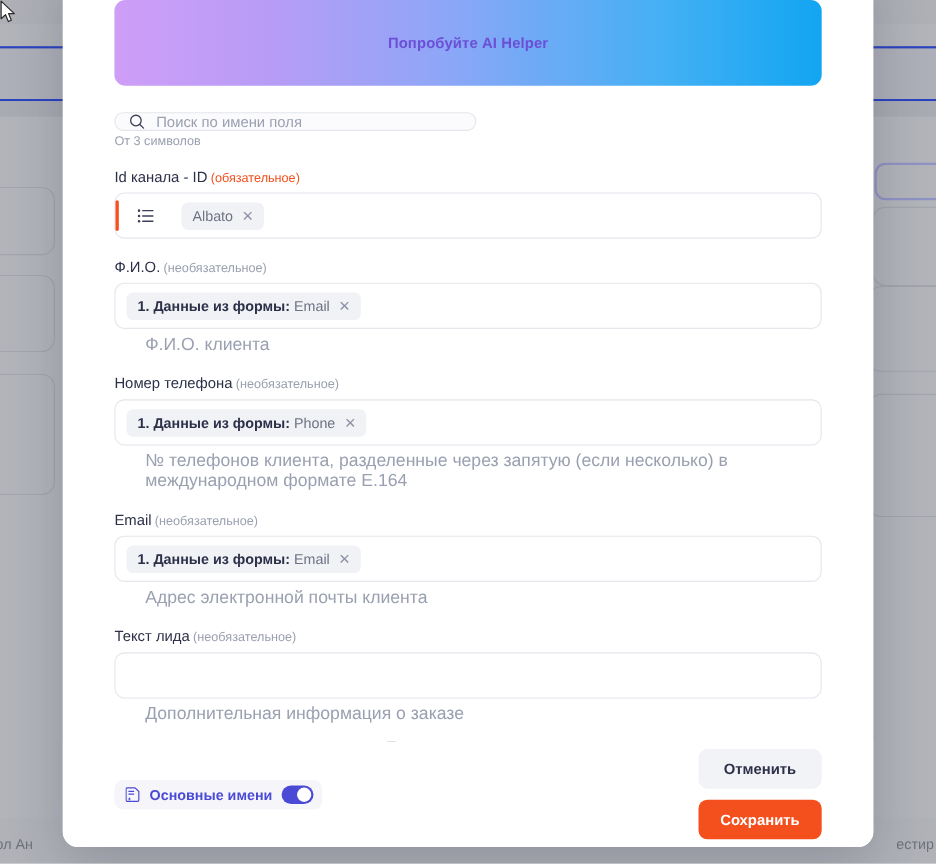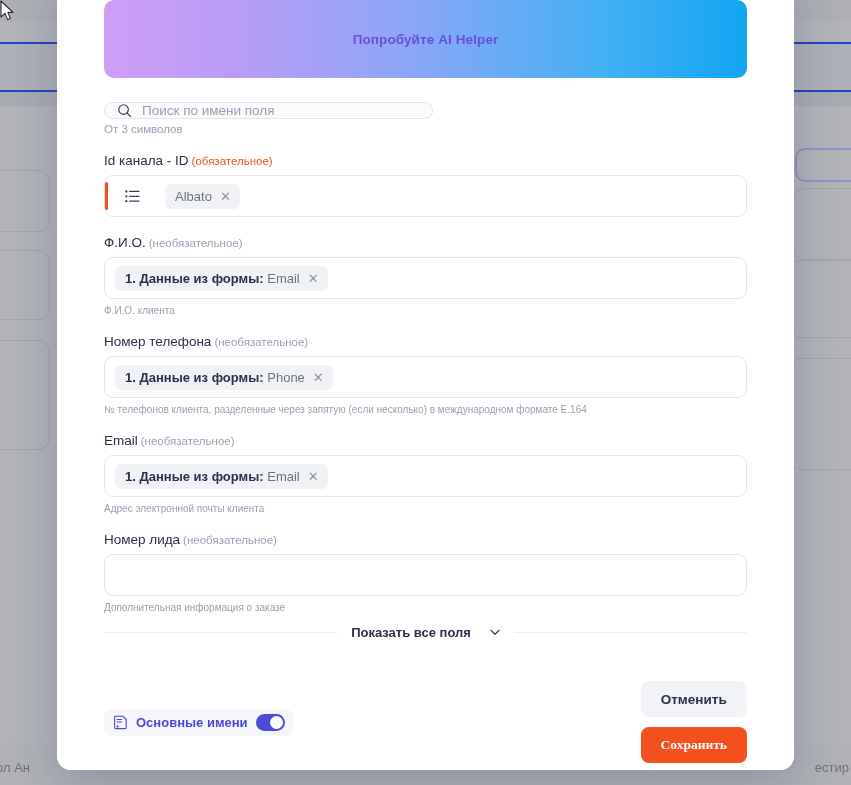--- a/index.html
+++ b/index.html
@@ -212,22 +212,23 @@
   .chip .chip-val { color: #6d7284; }
   .chip .chip-x {
     color: #8d92a3;
     font-size: 13px;
     cursor: pointer;
     line-height: 1;
   }
 
   .field-help {
     margin-top: 6px;
-    font-size: 10px;
+    font-size: 16px;
     color: #9aa0b0;
+    margin-left: 28px;
   }
 
   
   .show-all {
     margin-top: 12px;
     display: flex;
     align-items: center;
     gap: 14px;
   }
   .show-all .rule {
@@ -295,21 +296,21 @@
     border: none;
     font-family: inherit;
     font-size: 13.5px;
     font-weight: 700;
     border-radius: 8px;
     cursor: pointer;
     height: 36px;
     padding: 0 18px;
   }
   .btn-cancel { background: #f2f3f6; color: #2c3049; }
-  .btn-save { background: #f4501e; color: #ffffff; padding: 0 20px; font-family: Liberation Serif, serif; }
+  .btn-save { background: #f4501e; color: #ffffff; padding: 0 20px; }
 </style>
 </head>
 <body>
 
 <div class="page-behind">
   <div class="behind-toolbar"></div>
   <div class="behind-strip"></div>
   <div class="behind-strip-shadow"></div>
 
   <div class="behind-card accent" style="left:795px; top:148px; width:80px; height:34px;"></div>
@@ -405,21 +406,21 @@
           <span><span class="chip-prefix">1. Данные из формы:</span>
           <span class="chip-val">Email</span></span>
           <span class="chip-x">✕</span>
         </span>
       </div>
       <div class="field-help">Адрес электронной почты клиента</div>
     </div>
 
     <div class="field">
       <div class="field-label">
-        <span>Номер лида</span><span class="opt">(необязательное)</span>
+        <span>Текст лида</span><span class="opt">(необязательное)</span>
       </div>
       <div class="field-input" style="height:41px;"></div>
       <div class="field-help">Дополнительная информация о заказе</div>
     </div>
 
     <div class="show-all">
       <span class="rule"></span>
       <button class="show-all-btn">
         <span>Показать все поля</span>
         <span style="display:flex;">

